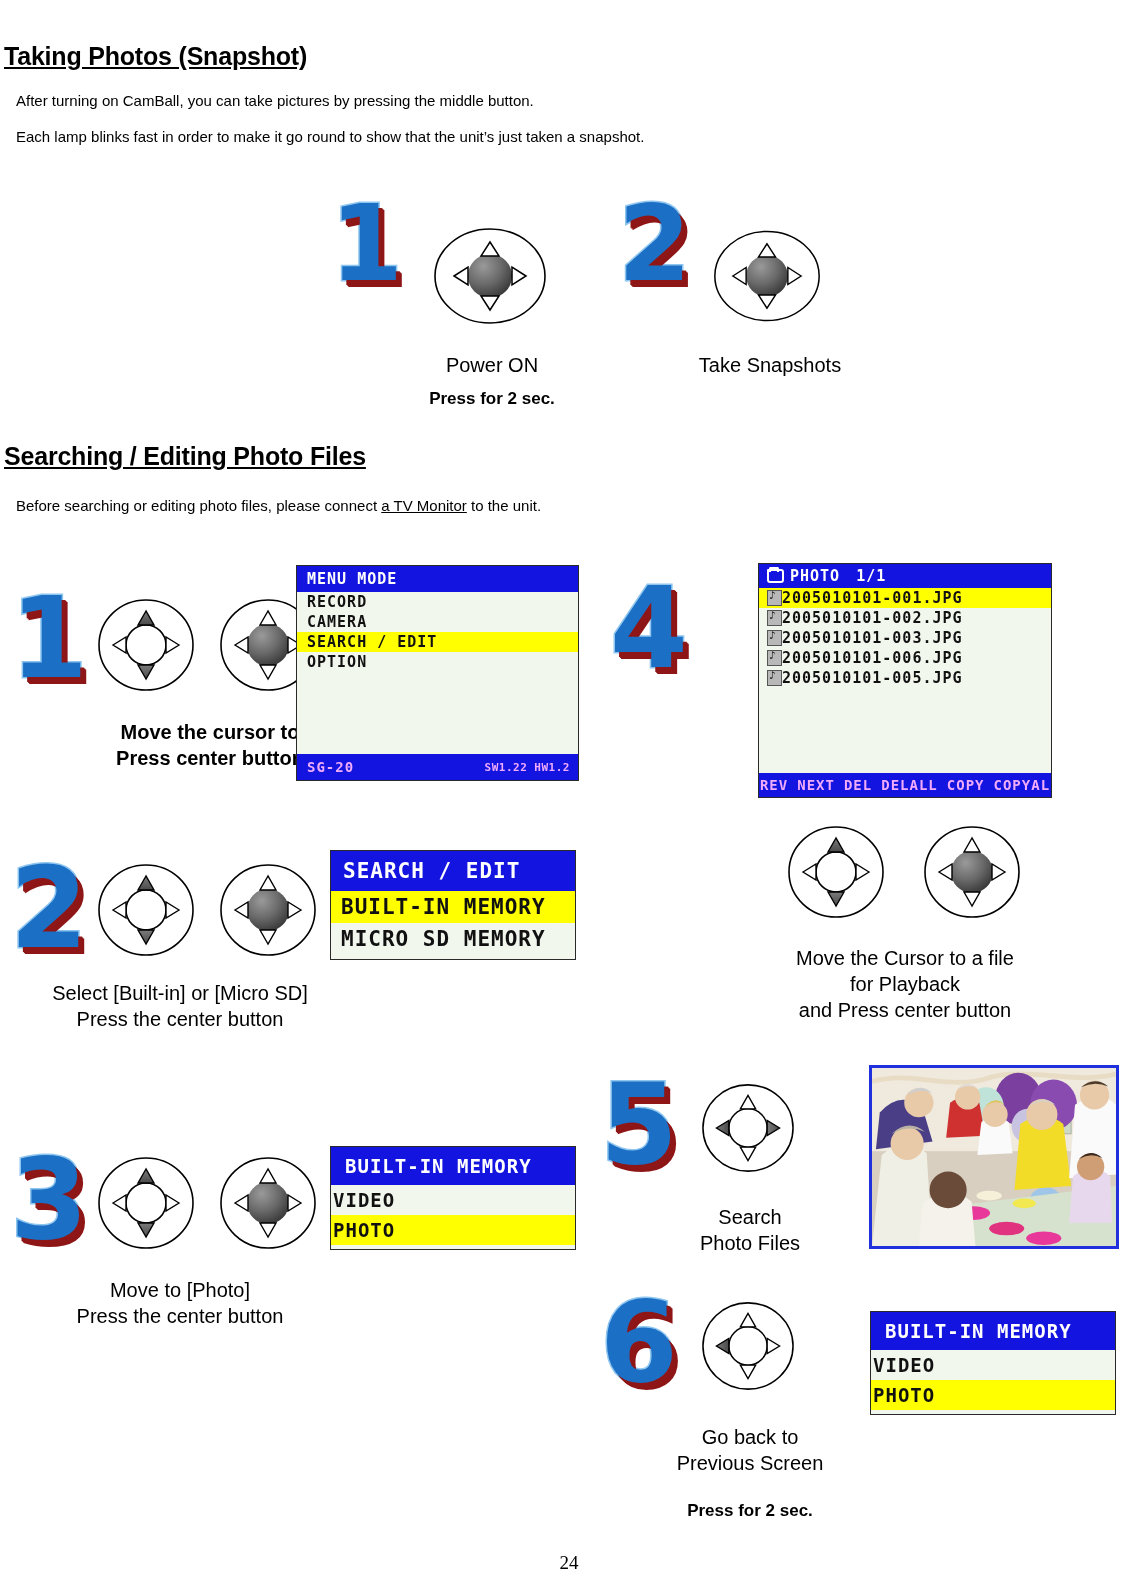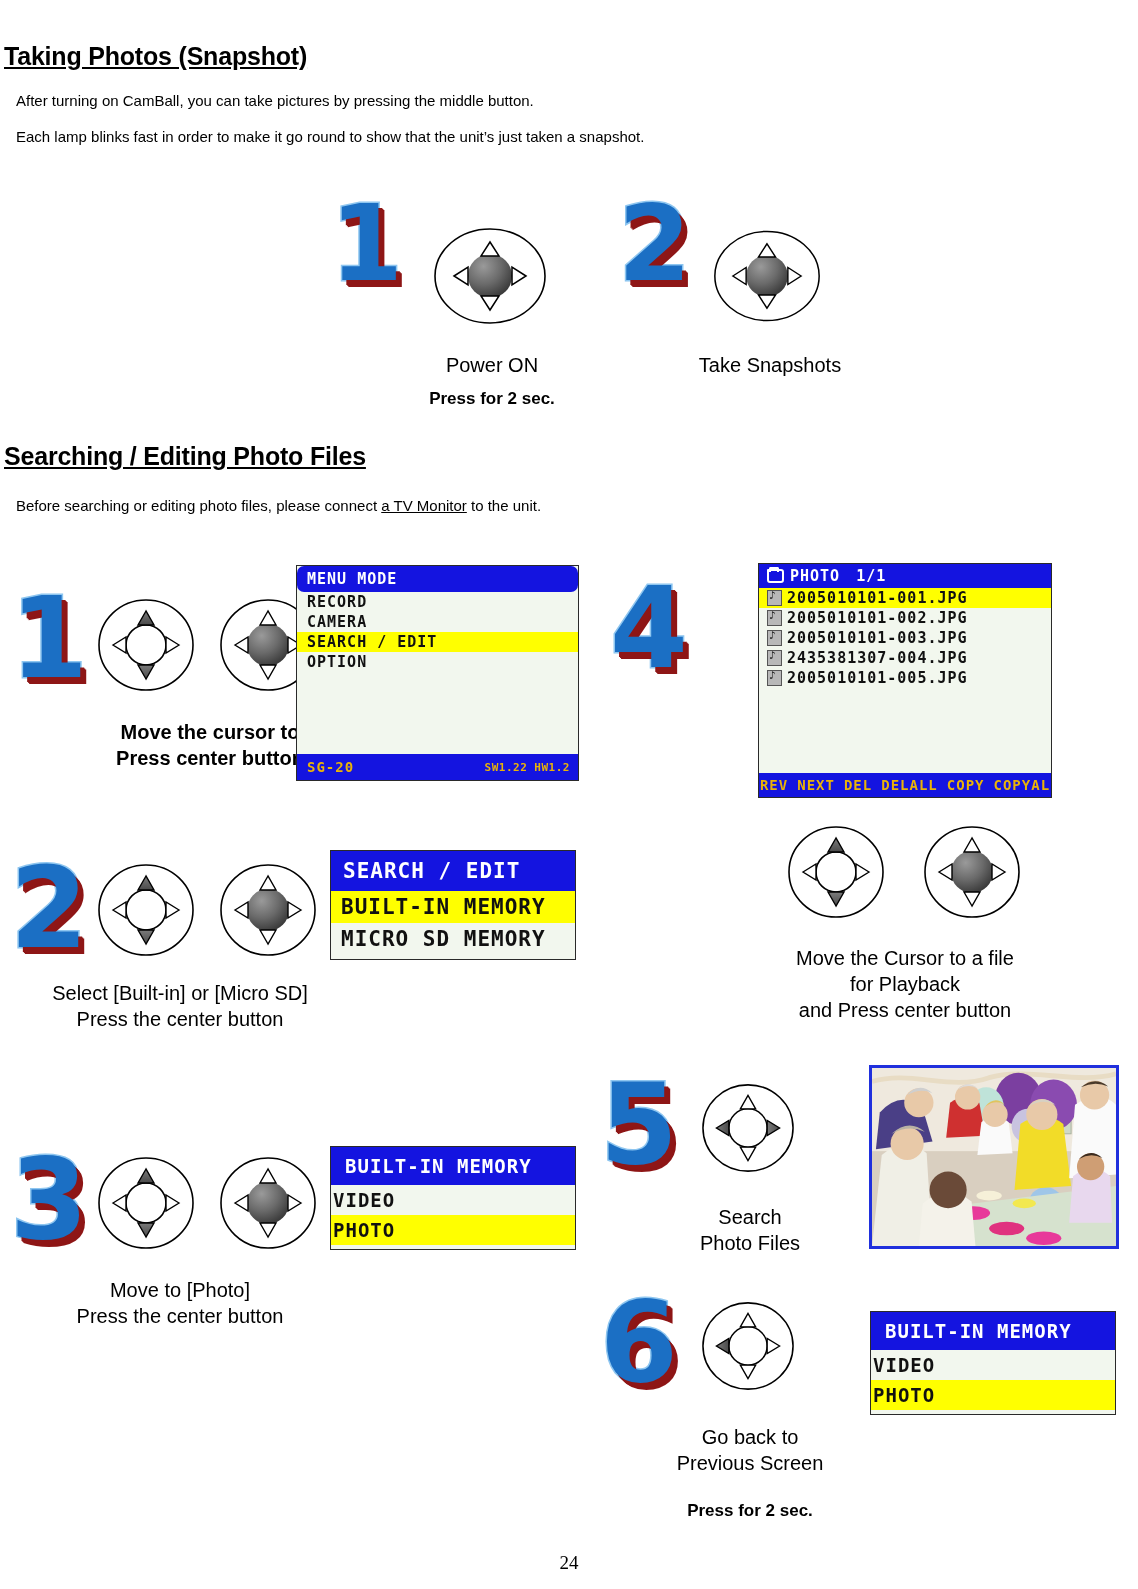--- a/index.html
+++ b/index.html
@@ -81,53 +81,53 @@
     color: #111111;
     font-weight: bold;
     letter-spacing: 1px;
     box-sizing: border-box;
     display: flex;
     align-items: center;
   }
   .lcd .lcd-row.hl { background: #ffff00; }
   .lcd .lcd-foot {
     background: #1414e0;
-    color: #eab308;
+    color: #f0abfc;
     font-weight: bold;
     letter-spacing: 1px;
     position: absolute;
     left: 0; right: 0; bottom: 0;
     display: flex;
     align-items: center;
     justify-content: space-between;
     box-sizing: border-box;
   }
 
   
   #lcd-menu-mode { left: 296px; top: 565px; width: 283px; height: 216px; }
-  #lcd-menu-mode .lcd-title { height: 26px; font-size: 15px; padding-left: 10px; border-radius: 7px; }
+  #lcd-menu-mode .lcd-title { height: 26px; font-size: 15px; padding-left: 10px; }
   #lcd-menu-mode .lcd-row { height: 20px; font-size: 15px; padding-left: 10px; }
   #lcd-menu-mode .lcd-foot { height: 26px; font-size: 14px; padding: 0 8px 0 10px; }
   #lcd-menu-mode .lcd-foot .ver { font-size: 11px; letter-spacing: 0.5px; }
 
   
   #lcd-search-edit { left: 330px; top: 850px; width: 246px; height: 110px; }
   #lcd-search-edit .lcd-title { height: 40px; font-size: 21px; padding-left: 12px; }
   #lcd-search-edit .lcd-row { height: 32px; font-size: 21px; padding-left: 10px; }
 
   
   .lcd-builtin .lcd-title { height: 38px; font-size: 19px; padding-left: 14px; }
   .lcd-builtin .lcd-row { height: 30px; font-size: 19px; padding-left: 2px; }
   #lcd-builtin-1 { left: 330px; top: 1146px; width: 246px; height: 104px; }
   #lcd-builtin-2 { left: 870px; top: 1311px; width: 246px; height: 104px; }
 
   
   #lcd-photo-list { left: 758px; top: 563px; width: 294px; height: 235px; }
   #lcd-photo-list .lcd-title { height: 24px; font-size: 15px; padding-left: 8px; gap: 6px; }
-  #lcd-photo-list .lcd-row { height: 20px; font-size: 15px; padding-left: 8px; gap: 5px; }
+  #lcd-photo-list .lcd-row { height: 20px; font-size: 15px; padding-left: 8px; }
   #lcd-photo-list .lcd-foot { height: 24px; font-size: 14px; justify-content: center; gap: 9px; }
   .folder-glyph {
     display: inline-block;
     width: 13px; height: 10px;
     border: 2px solid #ffffff;
     border-radius: 1px 3px 3px 3px;
     position: relative;
   }
   .folder-glyph::before {
     content: "";
@@ -305,21 +305,21 @@
   <div class="lcd-row">
     <span class="file-glyph"></span>
     <span>2005010101-002.JPG</span>
   </div>
   <div class="lcd-row">
     <span class="file-glyph"></span>
     <span>2005010101-003.JPG</span>
   </div>
   <div class="lcd-row">
     <span class="file-glyph"></span>
-    <span>2435381307-004.JPG</span>
+    <span>2005010101-006.JPG</span>
   </div>
   <div class="lcd-row">
     <span class="file-glyph"></span>
     <span>2005010101-005.JPG</span>
   </div>
   <div class="lcd-foot">
     <span>PREV</span>
     <span>NEXT</span>
     <span>DEL</span>
     <span>DELALL</span>

